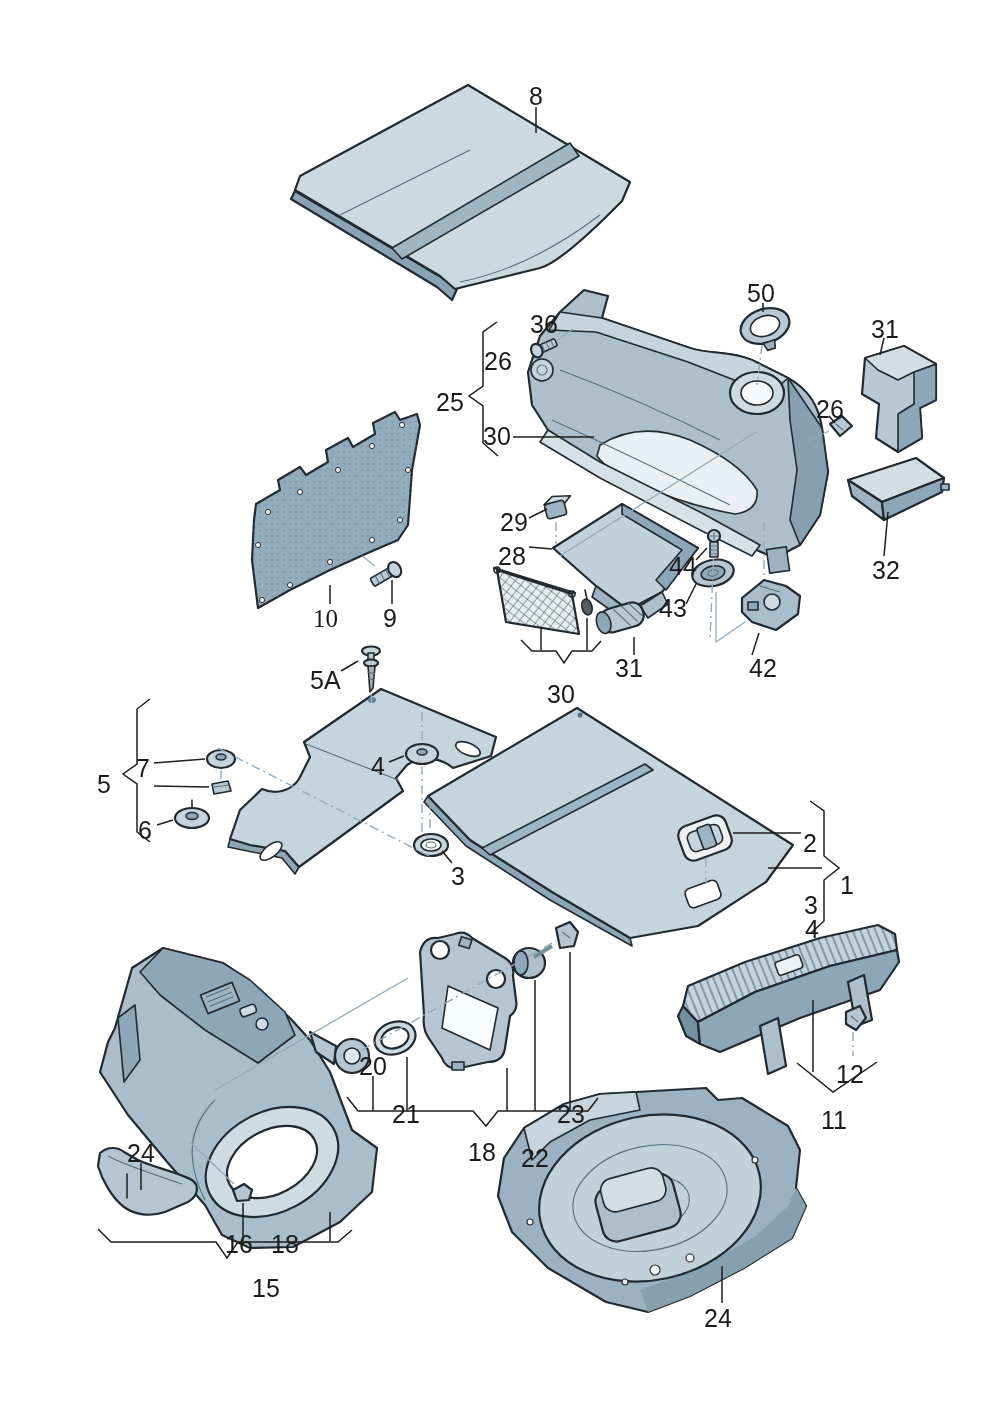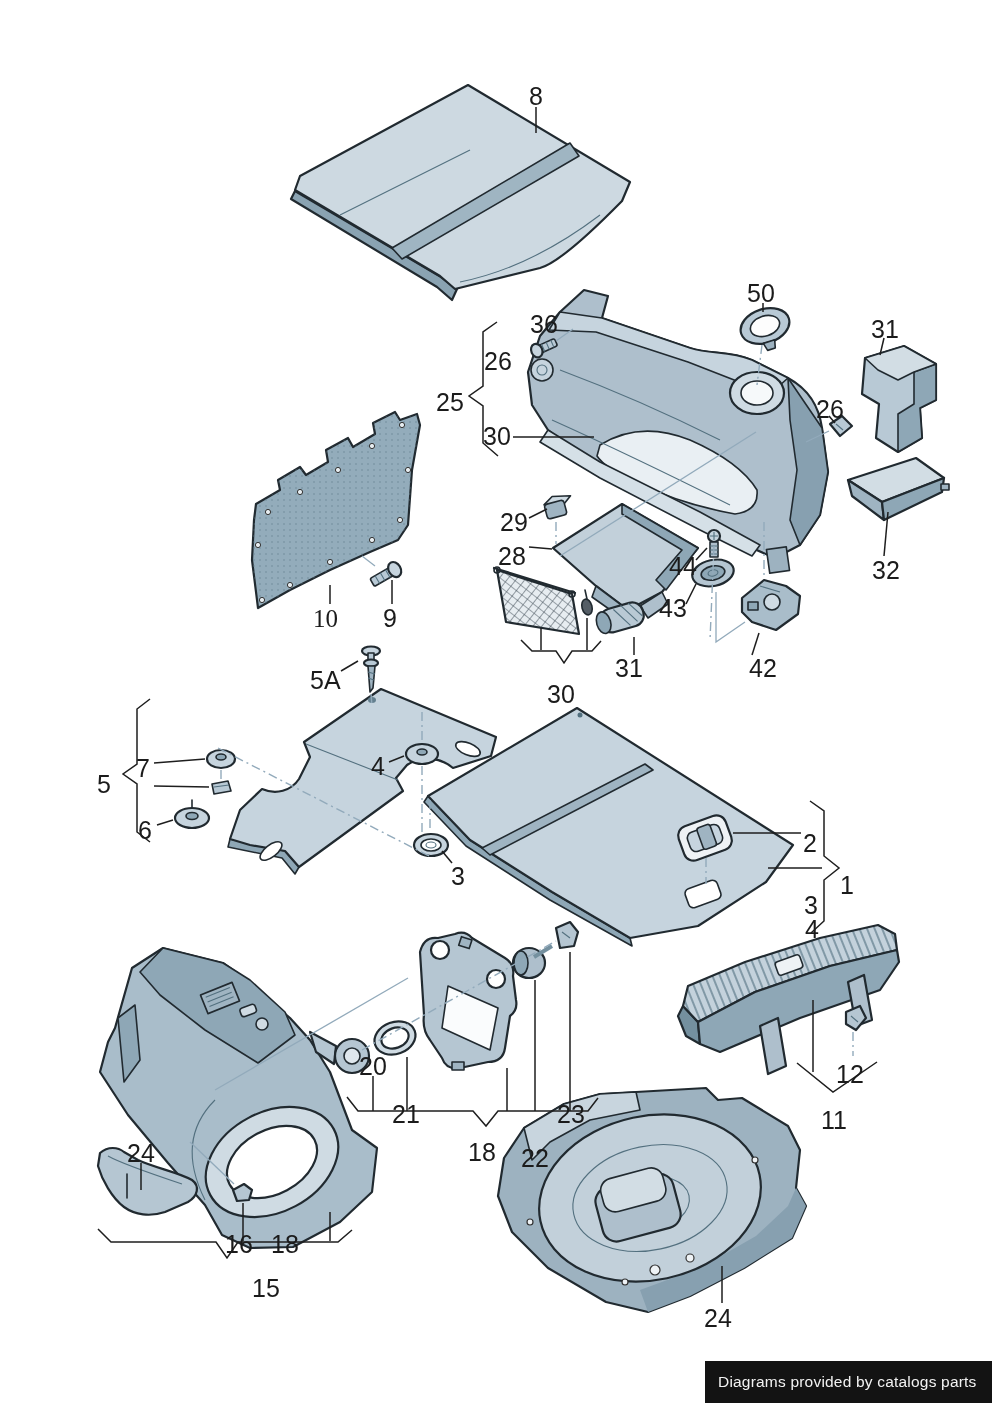--- a/index.html
+++ b/index.html
@@ -407,16 +407,13 @@
     <div class="callout" style="left: 557px; top: 1102px;">23</div>
     <div class="callout" style="left: 468px; top: 1140px;">18</div>
     <div class="callout" style="left: 127px; top: 1141px;">24</div>
     <div class="callout" style="left: 836px; top: 1062px;">12</div>
     <div class="callout" style="left: 821px; top: 1108px;">11</div>
     <div class="callout" style="left: 225px; top: 1232px;">16</div>
     <div class="callout" style="left: 271px; top: 1232px;">18</div>
     <div class="callout" style="left: 208px; top: 1276px; margin-left: 44px;">15</div>
     <div class="callout" style="left: 704px; top: 1306px;">24</div>
 
-  <div class="footer">
-    <span>Diagrams provided by catalogs parts</span>
-  </div>
 </div>
 
 </body></html>

